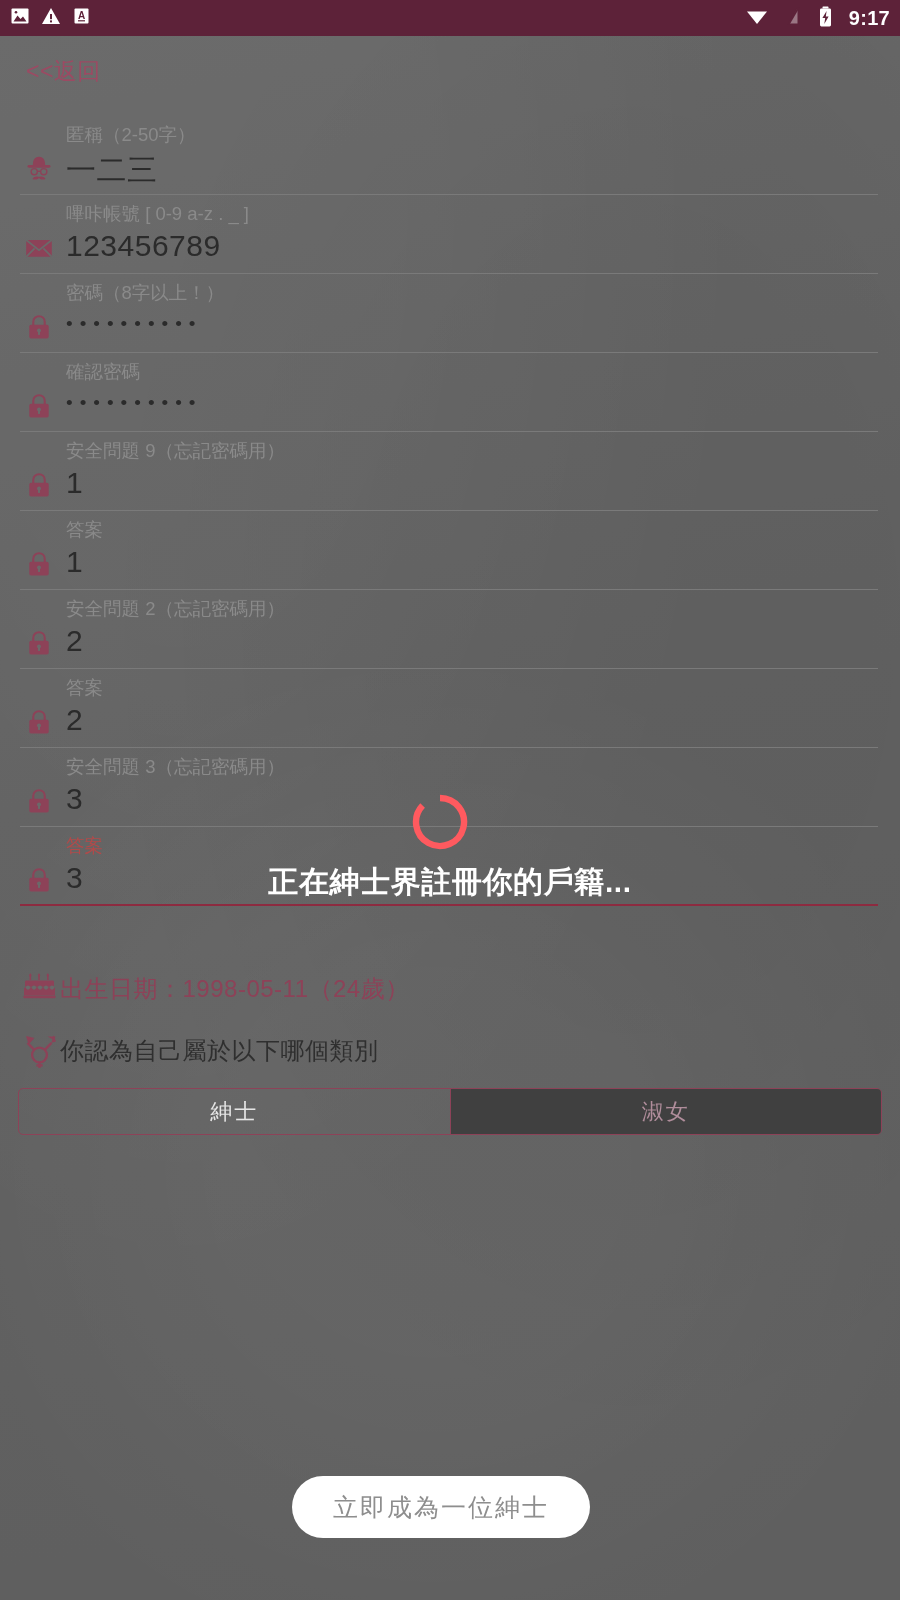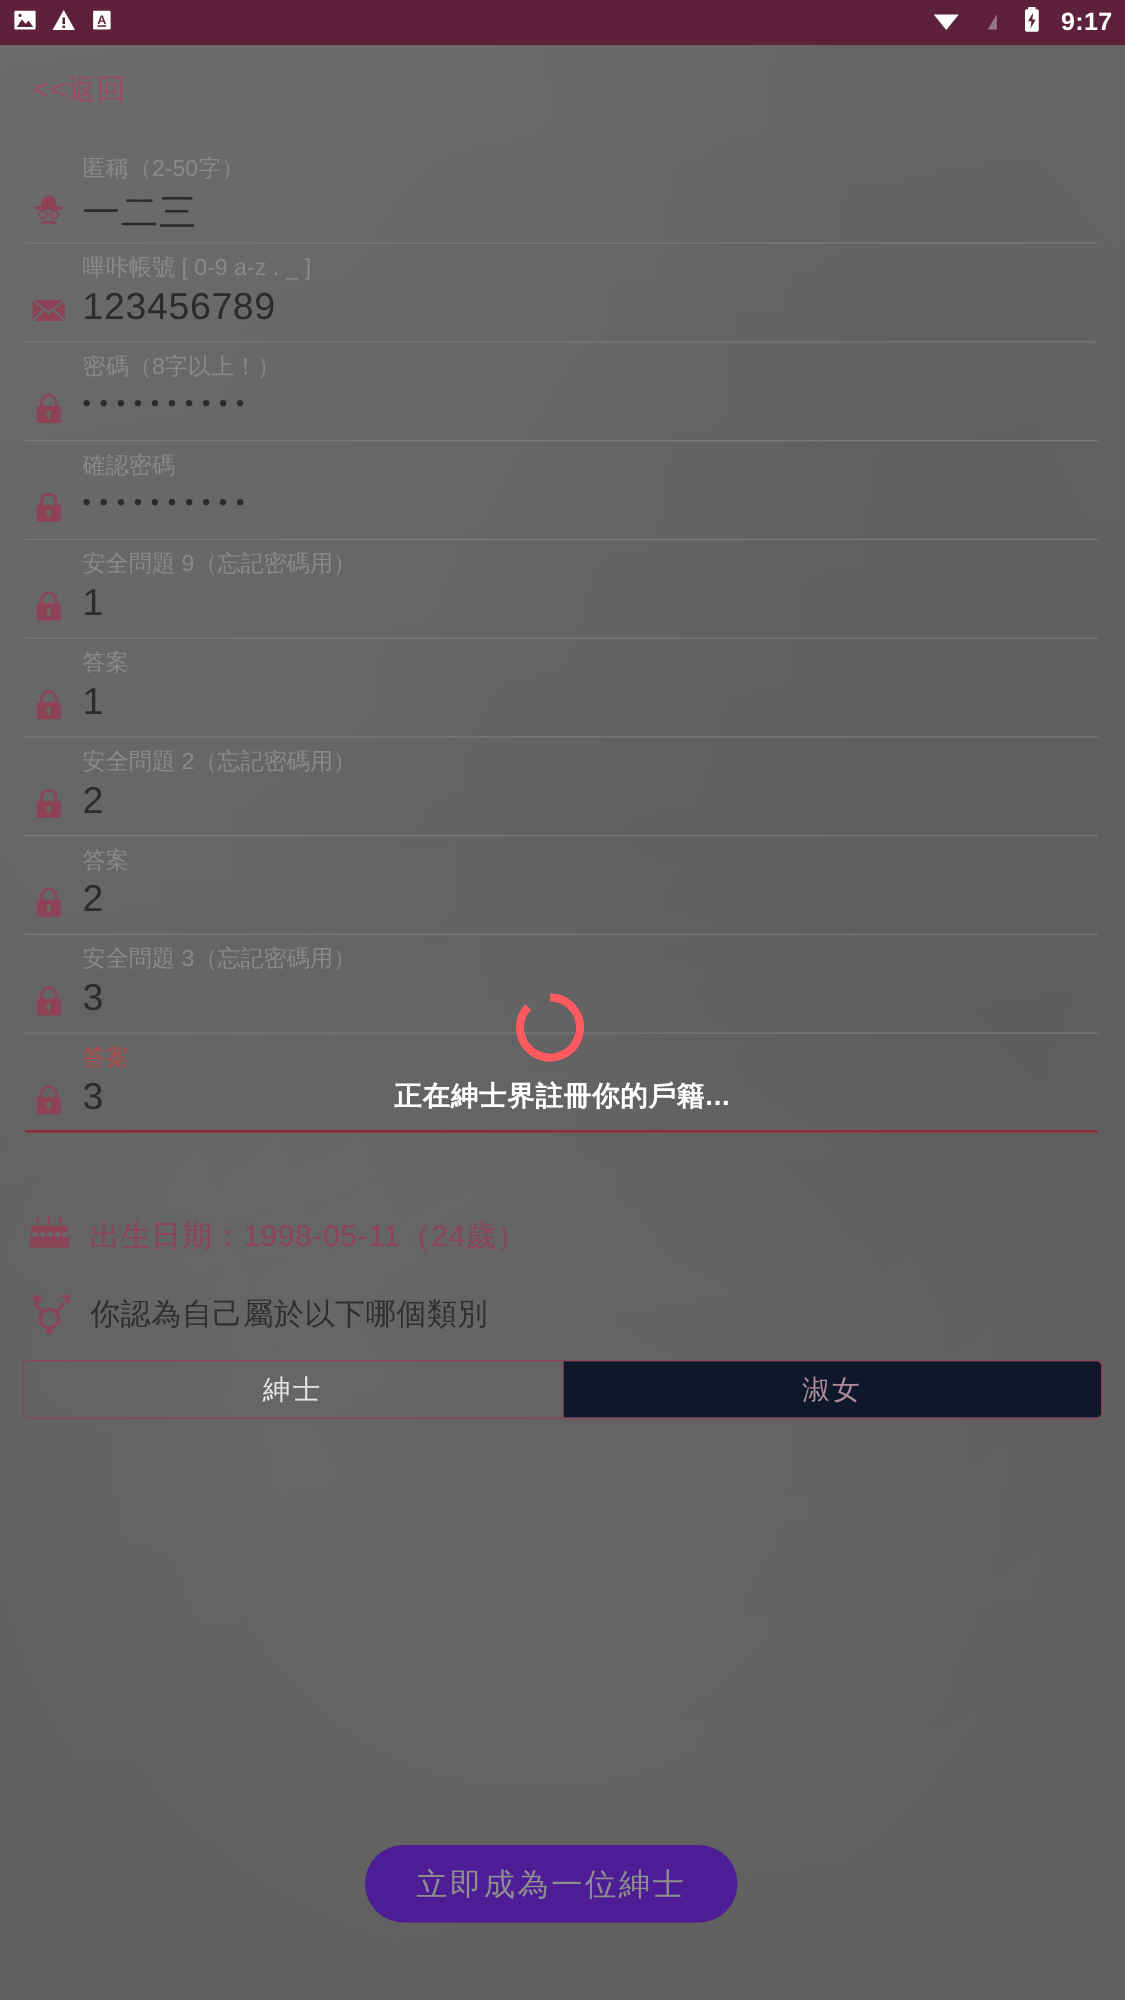--- a/index.html
+++ b/index.html
@@ -70,64 +70,64 @@
     position: absolute; left: 46px; top: 34px;
     font-size: 30px; color: #2b2b2b; letter-spacing: .5px;
     white-space: nowrap;
   }
   .field-value.dots {
     font-size: 19px; letter-spacing: 7px; top: 39px;
   }
 
   
   .info-row {
-    position: absolute; left: 20px; display: flex; align-items: center; gap: 12px;
+    position: absolute; left: 20px; display: flex; align-items: center; gap: 0;
   }
   #birthday-row { top: 933px; }
   #gender-prompt-row { top: 995px; }
   .info-icon { width: 40px; height: 40px; display: flex; align-items: center; justify-content: center; }
   #birthday-text { font-size: 24px; color: #8d4258; letter-spacing: .5px; }
   #gender-prompt-text { font-size: 24px; color: #2f2f2f; letter-spacing: .5px; }
 
   
   #gender-segment {
     position: absolute; left: 18px; top: 1052px;
     width: 864px; height: 47px;
     border: 1.4px solid #8d4258; border-radius: 5px;
     display: flex; overflow: hidden;
   }
   .seg-btn {
     flex: 1; display: flex; align-items: center; justify-content: center;
     font-size: 22px; color: #e5e5e5; letter-spacing: 2px;
     border-right: 1.4px solid #8d4258;
   }
   .seg-btn:last-child { border-right: none; }
-  .seg-btn.selected { background: #0f172a; color: #b08d9b; }
+  .seg-btn.selected { background: #404040; color: #b08d9b; }
 
   
   #submit-button {
     position: absolute; left: 292px; top: 1440px;
     width: 298px; height: 62px; border-radius: 31px;
-    background: #4c1d95;
+    background: #ffffff;
     display: flex; align-items: center; justify-content: center;
     font-size: 25px; color: #8e8e8e; letter-spacing: 2px;
   }
 
   
   #loading-overlay {
     position: absolute; left: 0; top: 36px; width: 900px; height: 1564px;
     z-index: 30; pointer-events: none;
   }
   #spinner {
     position: absolute; left: 412px; top: 758px;
     width: 56px; height: 56px;
   }
   #loading-text {
     position: absolute; left: 0; top: 826px; width: 900px;
-    text-align: center; font-size: 22px; color: #ffffff;
+    text-align: center; font-size: 30px; color: #ffffff;
     font-weight: bold; letter-spacing: .6px;
   }
 </style>
 </head>
 <body>
 
 <div id="bg-photo"></div>
 <div id="dim-overlay"></div>
 
 <div id="status-bar">

